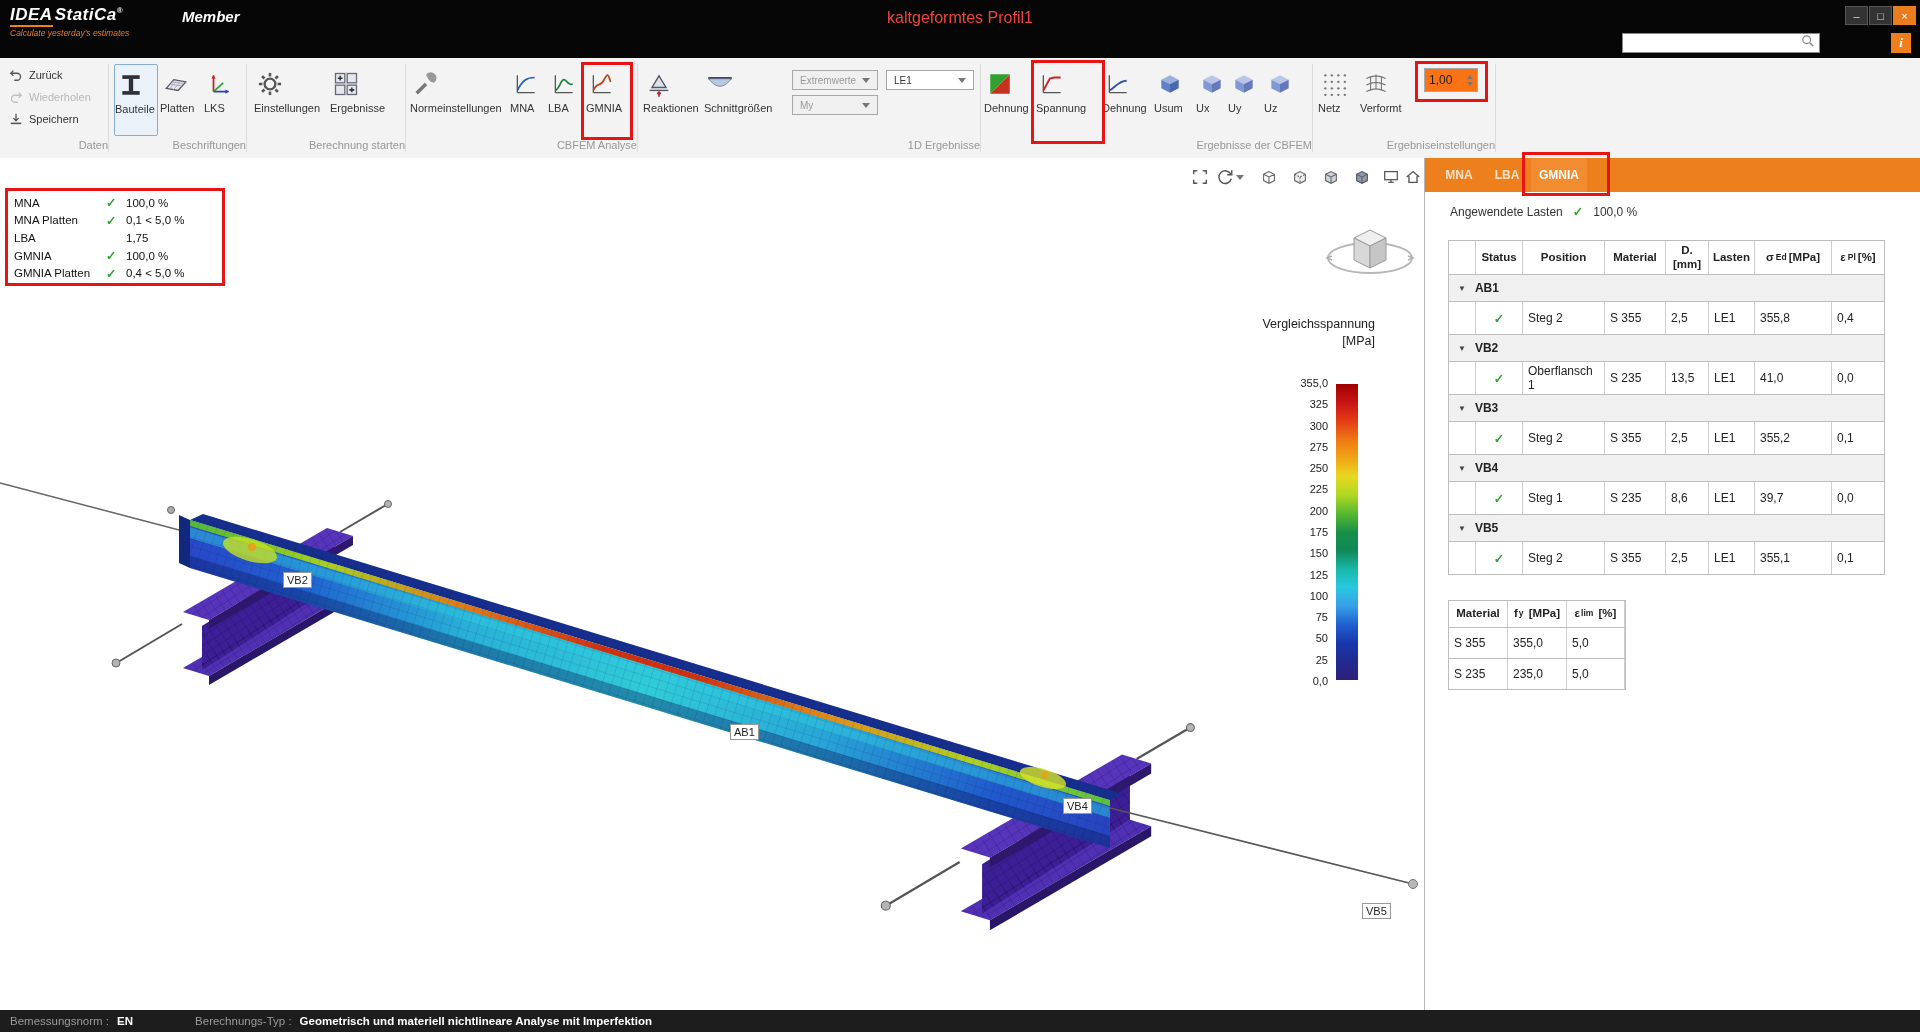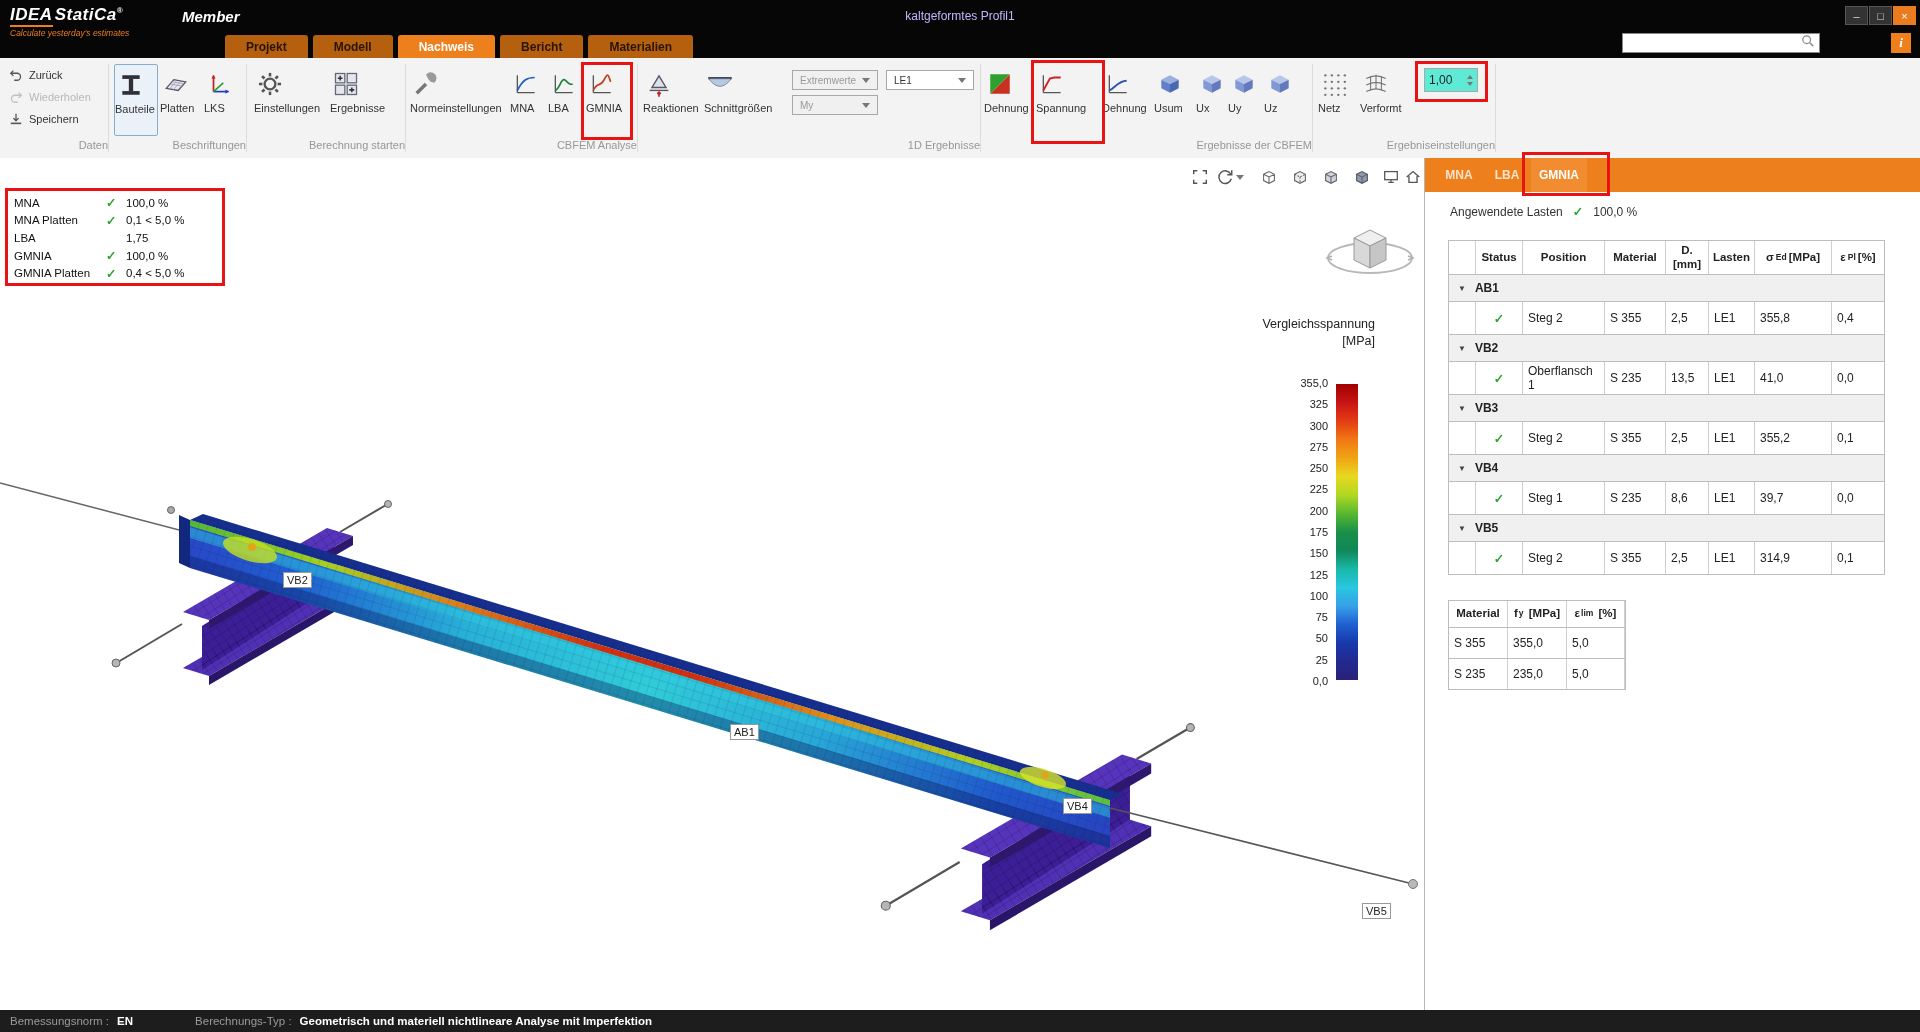--- a/index.html
+++ b/index.html
@@ -6,21 +6,21 @@
 body{width:1920px;height:1032px;position:relative;overflow:hidden;background:#fff;font-family:"Liberation Sans",sans-serif}
 sub{font-size:8.5px}
 
 #header{position:absolute;left:0;top:0;width:1920px;height:58px;background:#060606}
 #logo{position:absolute;left:10px;top:5px;width:160px;color:#fff}
 #logo .l1{font-style:italic;font-weight:bold;font-size:17px;letter-spacing:.5px;white-space:nowrap}
 #logo .idea{color:#fff;border-bottom:2px solid #ee7f1d;padding-bottom:1px;margin-right:2px}
 #logo .reg{font-size:8px;vertical-align:super}
 #logo .tag{font-style:italic;font-size:8.5px;color:#ee7f1d;margin-top:3px;white-space:nowrap}
 #appname{position:absolute;left:182px;top:8px;color:#fff;font-size:15px;font-weight:bold;font-style:italic}
-#wtitle{position:absolute;top:9px;left:50%;transform:translateX(-50%);color:#c4b5fd;font-size:12px}
+#wtitle{position:absolute;top:9px;left:50%;transform:translateX(-50%);color:#ef4444;font-size:16px}
 .wbtn{position:absolute;top:6px;width:23px;height:19px;background:#333;color:#ddd;font-size:11px;display:flex;align-items:center;justify-content:center;border:1px solid #555}
 .wbtn.close{background:#e87c1e;color:#fff;border-color:#e87c1e}
 #infobtn{position:absolute;right:9px;top:33px;width:20px;height:20px;background:#ee7f1d;color:#fff;font-weight:bold;font-style:italic;font-family:"Liberation Serif",serif;display:flex;align-items:center;justify-content:center;font-size:13px}
 #ntabs{position:absolute;left:225px;bottom:0;display:flex;gap:5px}
 .ntab{height:23px;padding:0 21px;font-size:12px;font-weight:bold;display:flex;align-items:center;background:#b4600f;color:#2a1403;border-radius:3px 3px 0 0}
 .ntab.active{background:#ee7f1d;color:#fff}
 #search{position:absolute;right:100px;bottom:5px;width:198px;height:20px;background:#fff;border:1px solid #888;display:flex;align-items:center;padding:0 4px}
 #search input{flex:1;border:none;outline:none;font-size:11px;min-width:0}
 
 #ribbon{position:absolute;top:58px;left:0;width:1920px;height:128px;background:#f3f3f3;border-bottom:1px solid #14532d}
@@ -31,21 +31,21 @@
 .rlab{font-size:11px;color:#333;white-space:nowrap;margin-top:1px}
 .rbtn.sel{background:#eaf1f8;border:1px solid #86aed2;border-radius:2px}
 .sbtn{position:absolute;left:8px;height:19px;display:flex;align-items:center;gap:6px;font-size:11px;color:#333}
 .sbtn .sic{width:15px;height:15px;display:flex;align-items:center;justify-content:center}
 .sbtn.disabled{color:#b8b8b8}
 .dd{position:absolute;height:20px;background:#fff;border:1px solid #a8a8a8;display:flex;align-items:center;font-size:10px;color:#333;padding:0 7px}
 .dd.disabled{background:#f0f0f0;color:#9a9a9a}
 .dd .caret{margin-left:auto}
 .caret{width:0;height:0;border-left:4px solid transparent;border-right:4px solid transparent;border-top:5px solid #777}
 .caret.up{border-top:none;border-bottom:5px solid #777}
-.spin{position:absolute;width:54px;height:24px;background:#5eead4;border:1px solid #a8a8a8;display:flex;align-items:center;justify-content:space-between;font-size:12px;color:#222;padding:0 4px}
+.spin{position:absolute;width:54px;height:24px;background:#f97316;border:1px solid #a8a8a8;display:flex;align-items:center;justify-content:space-between;font-size:12px;color:#222;padding:0 4px}
 .spincol{display:flex;flex-direction:column;gap:3px}
 .spincol .caret{border-left-width:3.5px;border-right-width:3.5px;border-top-width:4px}
 .spincol .caret.up{border-top:none;border-bottom:4px solid #777}
 
 #viewport{position:absolute;left:0;top:158px;width:1424px;height:852px;background:#fff;overflow:hidden}
 #beamsvg{position:absolute;left:0;top:0;z-index:1}
 .vicon{position:absolute;top:8px;width:22px;height:22px;display:flex;align-items:center;justify-content:center;z-index:5}
 .vlabel{position:absolute;background:#fff;border:1px solid #999;font-size:11px;padding:0 3px;line-height:14px;color:#222;z-index:6}
 #navcube{position:absolute;left:1322px;top:58px;z-index:5}
 #summary{position:absolute;left:5px;top:30px;width:220px;height:98px;border:3px solid #e61414;background:#fff;padding:3px 6px;z-index:10}
@@ -95,37 +95,20 @@
     </div>
   <div class="wbtn" style="left:1869px">
       <span>□</span>
     </div>
   <div class="wbtn close" style="left:1893px">
       <span>×</span>
     </div>
   <div id="infobtn">
       <span>i</span>
     </div>
-  <div id="ntabs">
-    <div class="ntab">
-        <span>Projekt</span>
-      </div>
-    <div class="ntab">
-        <span>Modell</span>
-      </div>
-    <div class="ntab active">
-        <span>Nachweis</span>
-      </div>
-    <div class="ntab">
-        <span>Bericht</span>
-      </div>
-    <div class="ntab">
-        <span>Materialien</span>
-      </div>
-  </div>
   <div id="search">
     <input style="">
     <span><svg width="14" height="14" viewBox="0 0 16 16">
           <circle cx="6.5" cy="6.5" r="4.4" fill="none" stroke="#888" stroke-width="1.4"></circle>
           <line x1="10" y1="10" x2="14" y2="14" stroke="#888" stroke-width="1.6"></line>
         </svg></span>
   </div>
 </div>
 
 <div id="ribbon">
@@ -745,21 +728,21 @@
       </div>
     <div class="trow">
       <div class="td"></div>
       <div class="td center">
           <span class="chk">✓</span>
         </div>
       <div class="td">Steg 2</div>
       <div class="td">S 355</div>
       <div class="td">2,5</div>
       <div class="td">LE1</div>
-      <div class="td">314,9</div>
+      <div class="td">355,1</div>
       <div class="td">0,1</div>
     </div>
   </div>
 
   <div id="mtable">
     <div class="mrow">
       <div class="th">Material</div>
       <div class="th" style="flex-direction:row;gap:1px"><span>f</span><sub>y</sub>&nbsp;<span>[MPa]</span></div>
       <div class="th" style="flex-direction:row;gap:1px"><span>ε</span><sub>lim</sub>&nbsp;<span>[%]</span></div>
     </div>

